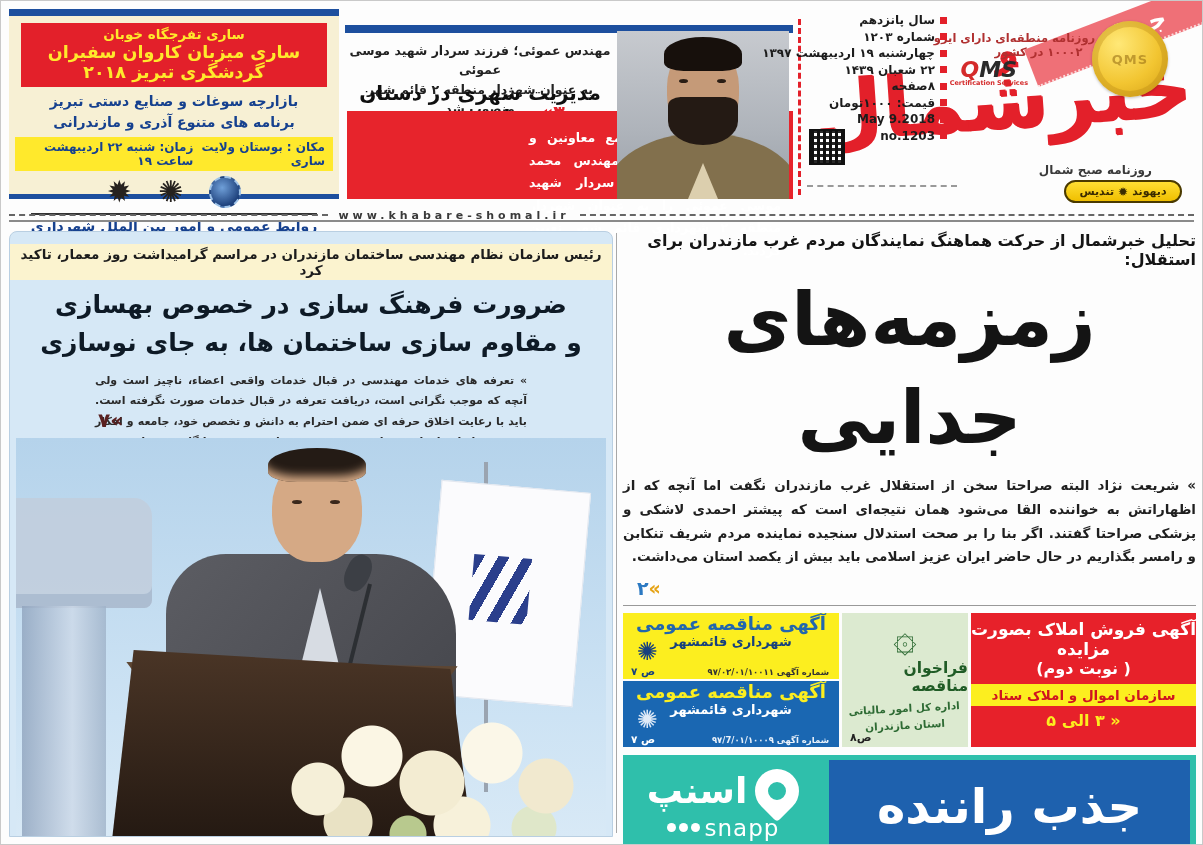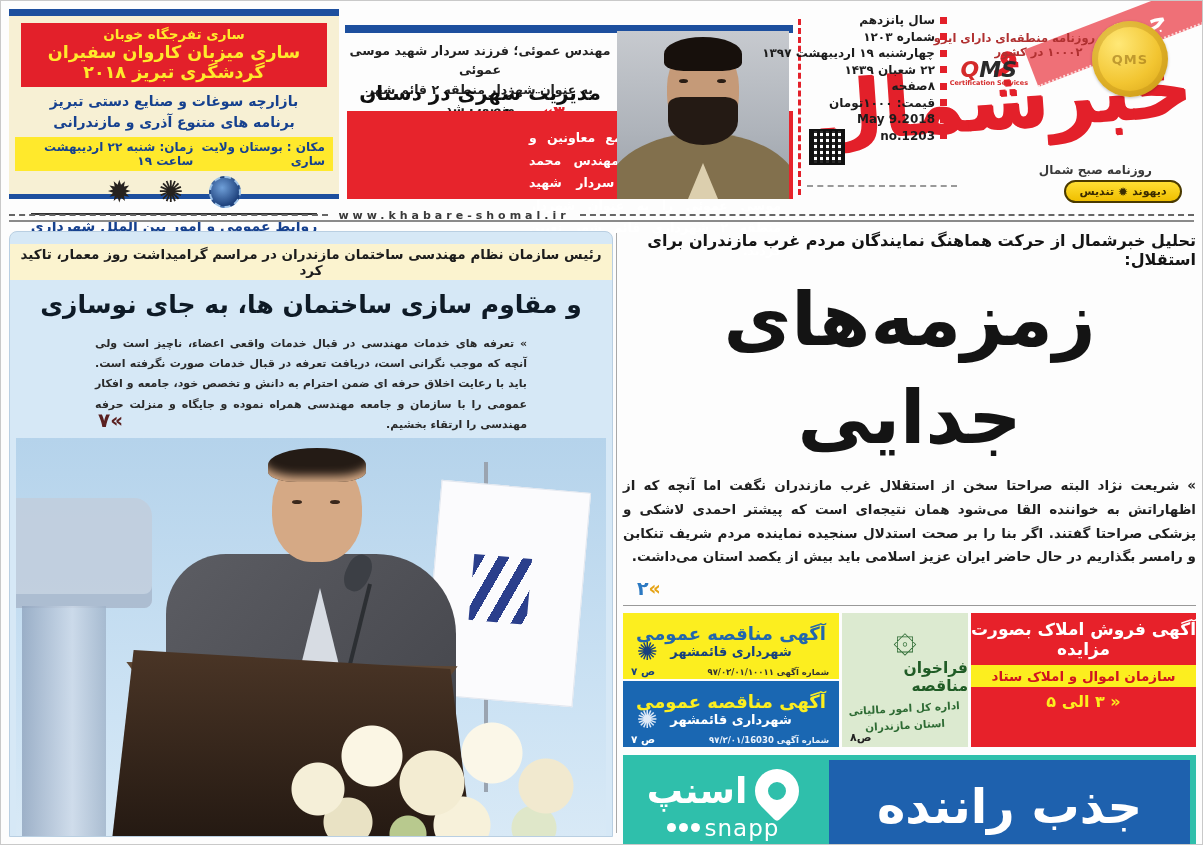--- a/index.html
+++ b/index.html
@@ -161,21 +161,21 @@
                line-height:1.75; margin-top:8px; }
   .pref2 { margin:8px 0 0 14px; font-size:19px; font-weight:900; direction:ltr; }
   .pref2 .n { color:#2b79c2; } .pref2 .m { color:#e6a417; }
   .right-hr { border:none; border-top:1px solid #999; margin-top:6px; }
 
   .ads-row { display:flex; gap:3px; height:134px; margin-top:7px; }
   .muni { width:216px; display:flex; flex-direction:column; gap:2px; }
   .tender { position:relative; flex:1; direction:rtl; overflow:hidden; }
   .tender.yellow { background:#fcee1f; }
   .tender.blue { background:#1a67b2; }
-  .tender .t { text-align:center; font-size:18px; font-weight:900; margin-top:10px; }
+  .tender .t { text-align:center; font-size:18px; font-weight:900; margin-top:0; }
   .tender.yellow .t { color:#2166ae; } .tender.blue .t { color:#fcee1f; }
   .tender .org { text-align:center; font-size:13px; font-weight:800; }
   .tender.yellow .org { color:#17407e; } .tender.blue .org { color:#fff; }
   .tender .emb { position:absolute; left:14px; top:26px; font-size:25px; line-height:1; }
   .tender.yellow .emb { color:#17407e; } .tender.blue .emb { color:#dfeaf7; }
   .tender .brow { position:absolute; bottom:2px; right:10px; left:8px; display:flex;
                   justify-content:space-between; align-items:flex-end; }
   .tender .num { font-size:8.5px; font-weight:bold; }
   .tender.yellow .num { color:#333; } .tender.blue .num { color:#eaf2fb; }
   .tender .pg { font-size:10.5px; font-weight:900; }
@@ -320,20 +320,21 @@
     <div class="url">www.khabare-shomal.ir</div>
     <div class="dash d2"></div>
   </div>
   <div class="solidline"></div>
 
   <div class="left-panel">
     <div class="kwrap">
       <span class="kicker">رئیس سازمان نظام مهندسی ساختمان مازندران  در مراسم گرامیداشت روز معمار، تاکید کرد</span>
     </div>
     <div class="headline">
+      <div>ضرورت فرهنگ سازی در خصوص بهسازی</div>
       <div>و مقاوم سازی ساختمان ها، به جای نوسازی</div>
     </div>
     <div class="body">» تعرفه های خدمات مهندسی در قبال خدمات واقعی اعضاء، ناچیز است ولی آنچه که موجب نگرانی است، دریافت تعرفه در قبال خدمات صورت نگرفته است. باید با رعایت اخلاق حرفه ای ضمن احترام به دانش و تخصص خود، جامعه و افکار عمومی را با سازمان و جامعه مهندسی همراه نموده و جایگاه و منزلت حرفه مهندسی را ارتقاء بخشیم.</div>
     <div class="pref7">۷«</div>
     <div class="speaker-photo">
       <div class="col-cap"></div>
       <div class="col-shaft"></div>
       <div class="flag-pole"></div>
       <div class="flag">
         <div class="mark"></div>
@@ -371,36 +372,37 @@
           <div class="brow">
             <span class="num">شماره آگهی ۹۷/۰۳/۰۱/۱۰۰۱۱</span>
             <span class="pg">ص ۷</span>
           </div>
         </div>
         <div class="tender blue">
           <div class="t">آگهی مناقصه عمومی</div>
           <div class="org">شهرداری قائمشهر</div>
           <div class="emb">✺</div>
           <div class="brow">
-            <span class="num">شماره آگهی ۹۷/۳/۰۱/16030</span>
+            <span class="num">شماره آگهی ۹۷/7/۰۱/۱۰۰۰۹</span>
             <span class="pg">ص ۷</span>
           </div>
         </div>
       </div>
       <div class="taxbox">
         <div class="emb">۞</div>
         <div class="t">فراخوان مناقصه</div>
         <div class="org">
           <div>اداره کل امور مالیاتی</div>
           <div>استان مازندران</div>
         </div>
         <div class="pg">ص۸</div>
       </div>
       <div class="auction">
         <div class="t1">آگهی فروش املاک بصورت مزایده</div>
+        <div class="t2">( نوبت دوم)</div>
         <div class="stripe">سازمان اموال و املاک ستاد</div>
         <div class="pages">« ۳ الی ۵</div>
       </div>
     </div>
 
     <div class="snapp-row">
       <div class="snapp-brand">
         <div class="snapp-logo">
           <div class="snapp-pin"></div>
           <div class="snapp-fa">اسنپ</div>

